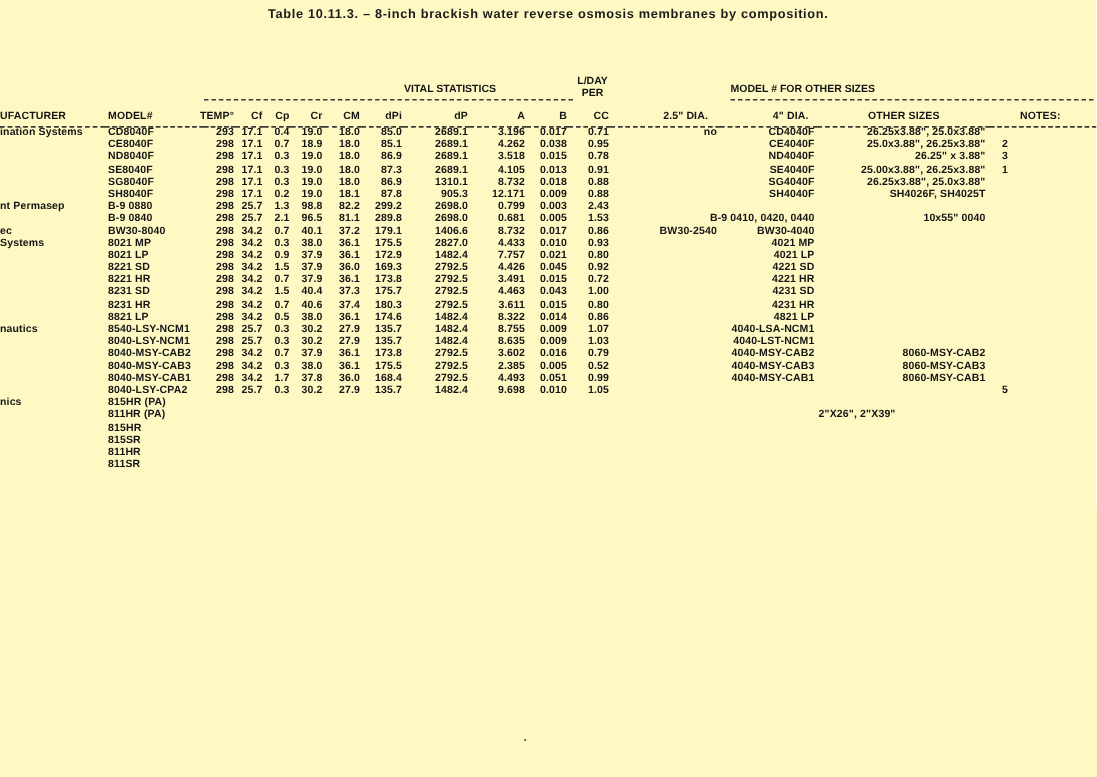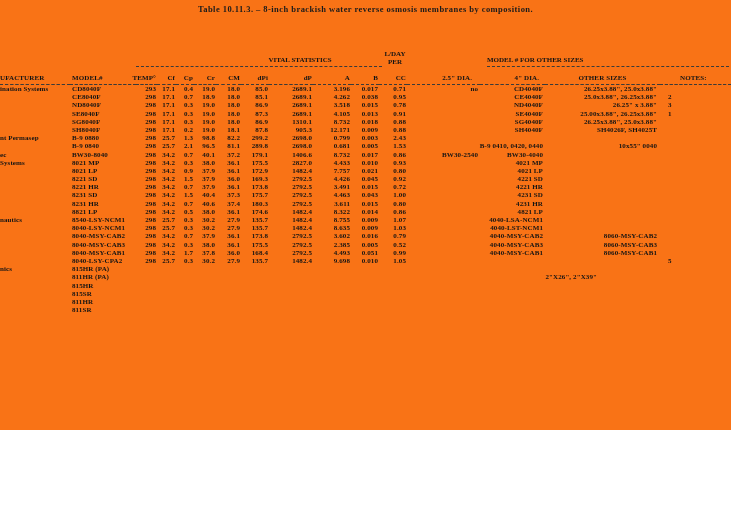--- a/index.html
+++ b/index.html
@@ -1,18 +1,18 @@
 <!DOCTYPE html>
 <html><head>
 <meta charset="utf-8">
 <style>
   html,body{margin:0;padding:0;background:#ffffff;}
   .sheet{
-    position:relative;width:731px;height:430px;background:#f97316;
-    font-family:Liberation Serif, serif;color:#141414;overflow:hidden;
+    position:relative;width:731px;height:518px;background:#fef9c3;
+    font-family:Liberation Sans, sans-serif;color:#141414;overflow:hidden;
   }
   .title{
     position:absolute;top:4px;left:0;width:731px;text-align:center;
     font-size:8.5px;font-weight:bold;letter-spacing:0.45px;color:#1b1b1b;
   }
   .grp{position:absolute;font-size:7px;font-weight:bold;white-space:nowrap;}
   .grp-vital{left:240px;top:56px;width:120px;text-align:center;}
   .grp-lday{left:378px;top:51px;width:34px;text-align:center;line-height:7.5px;}
   .grp-model{left:487px;top:56px;}
   .dash{position:absolute;border-top:1px dashed #3a3a3a;height:0;}

